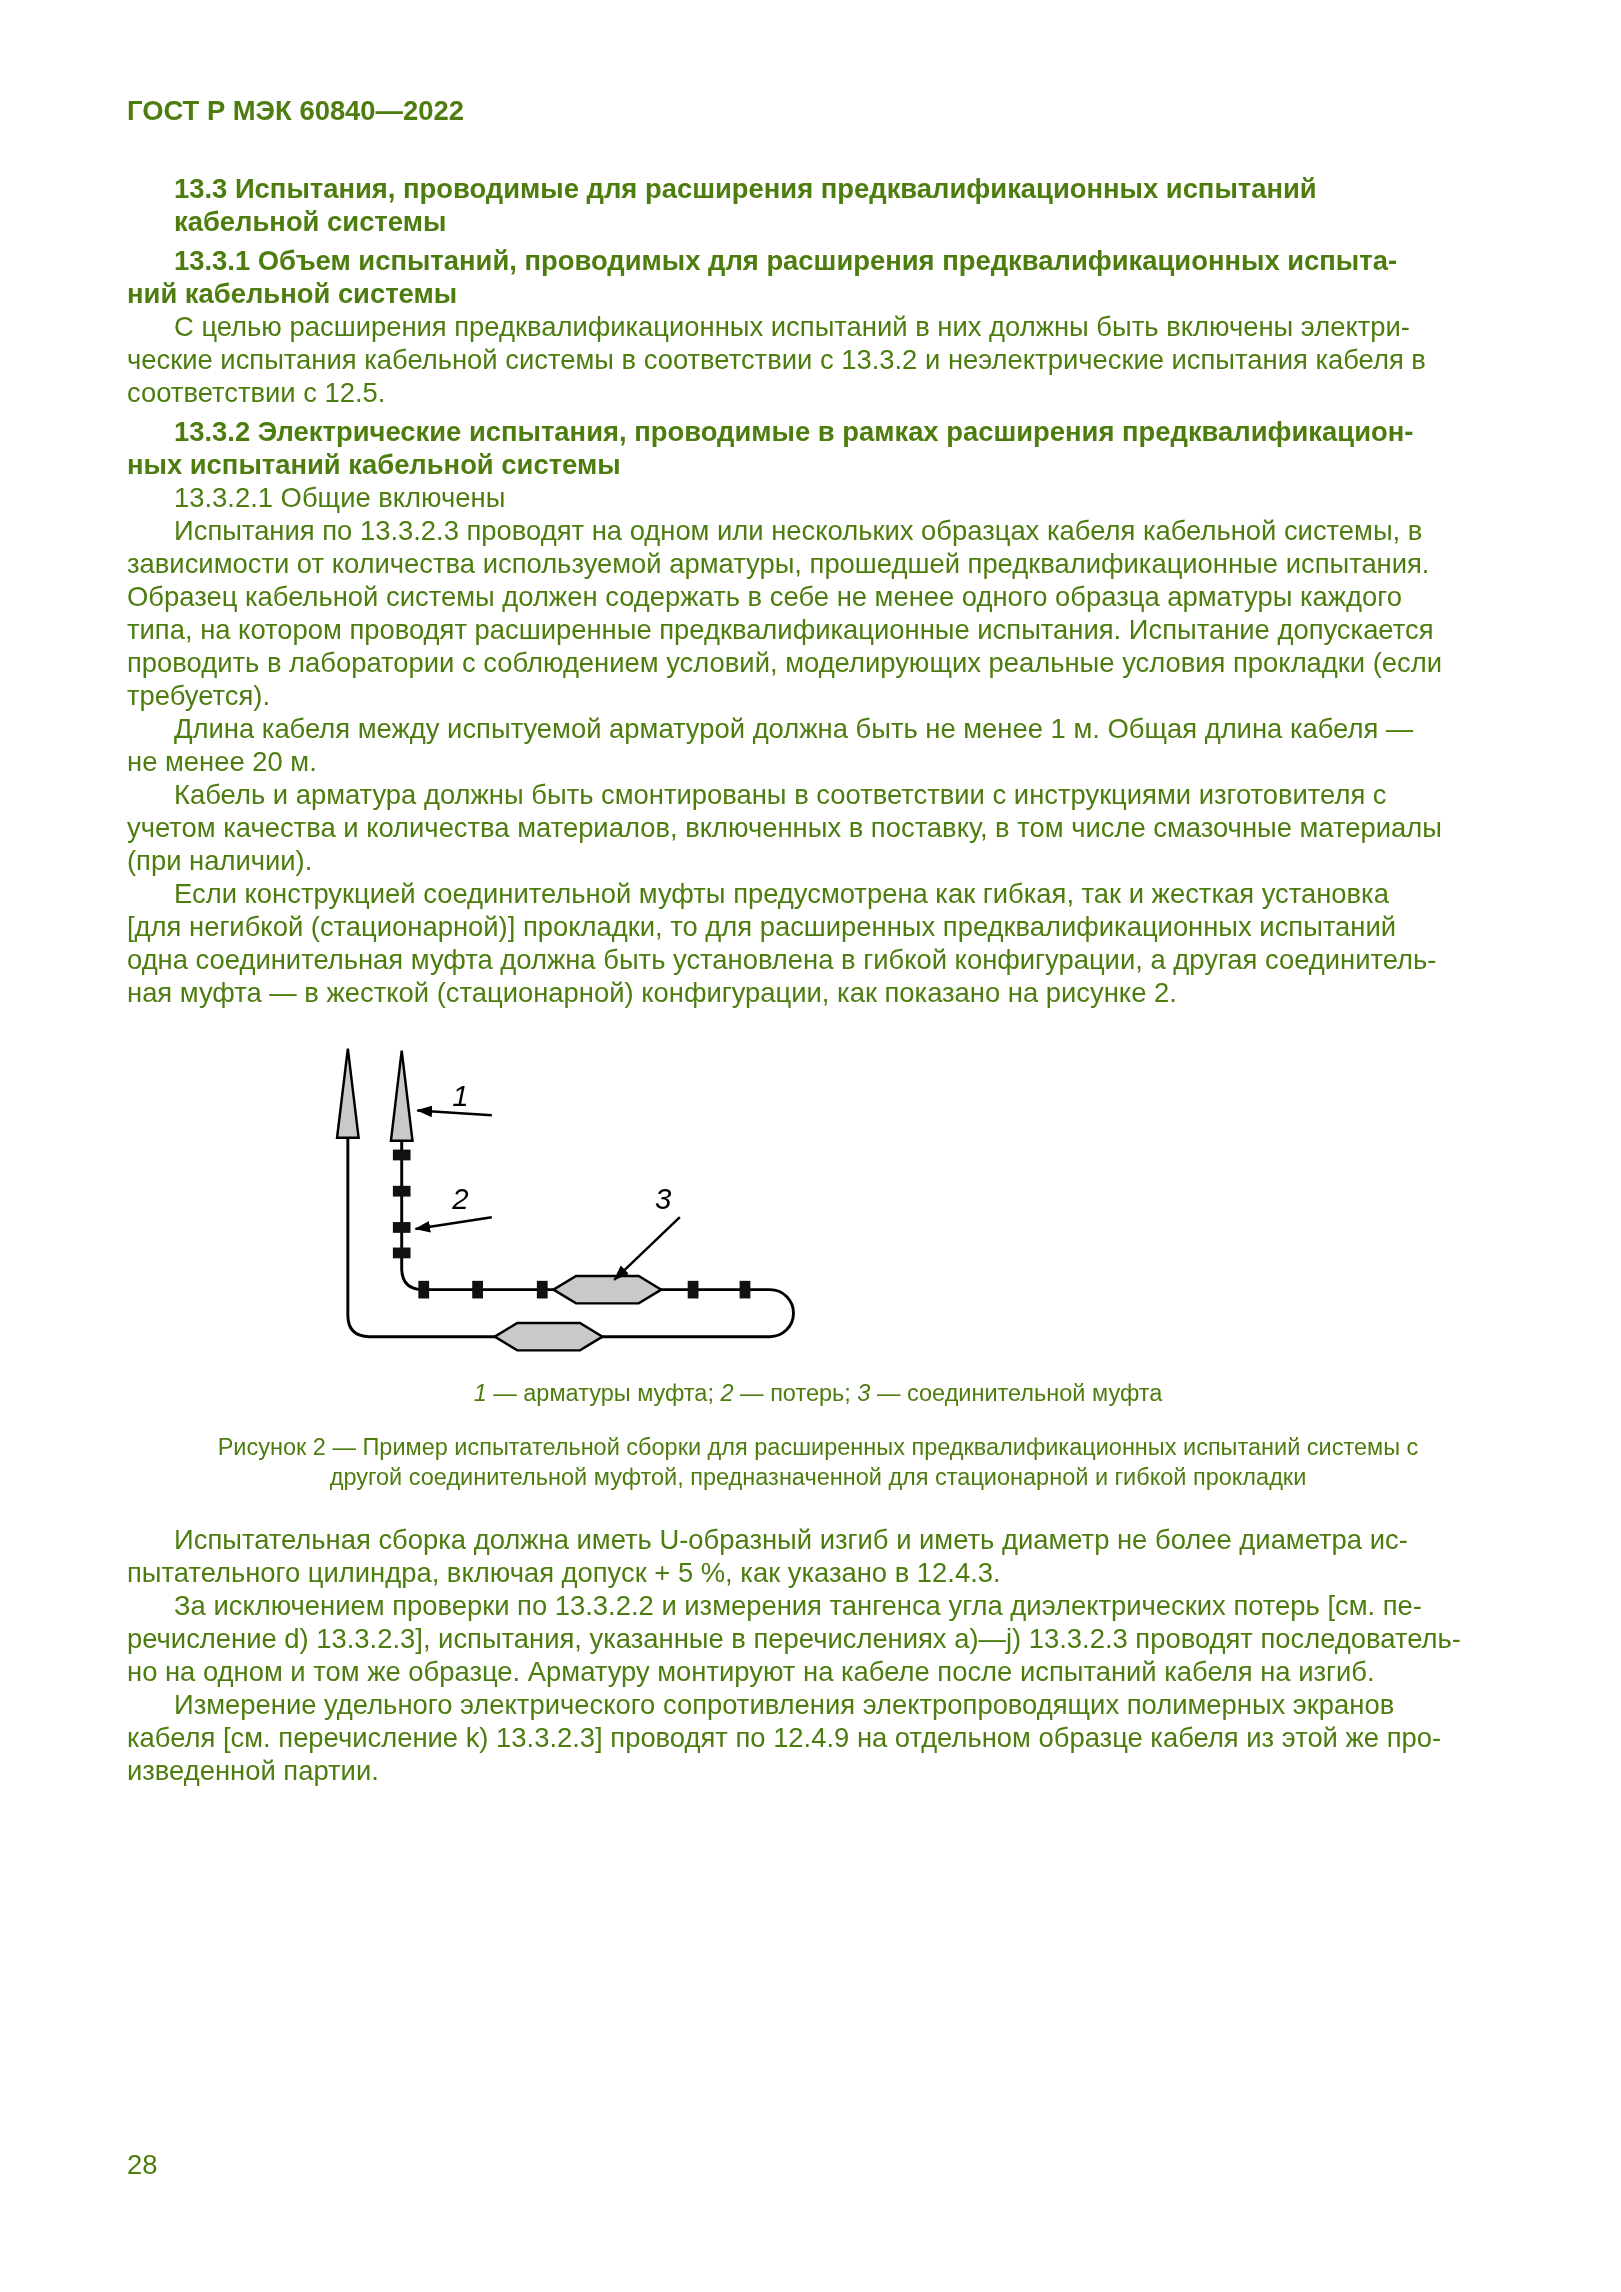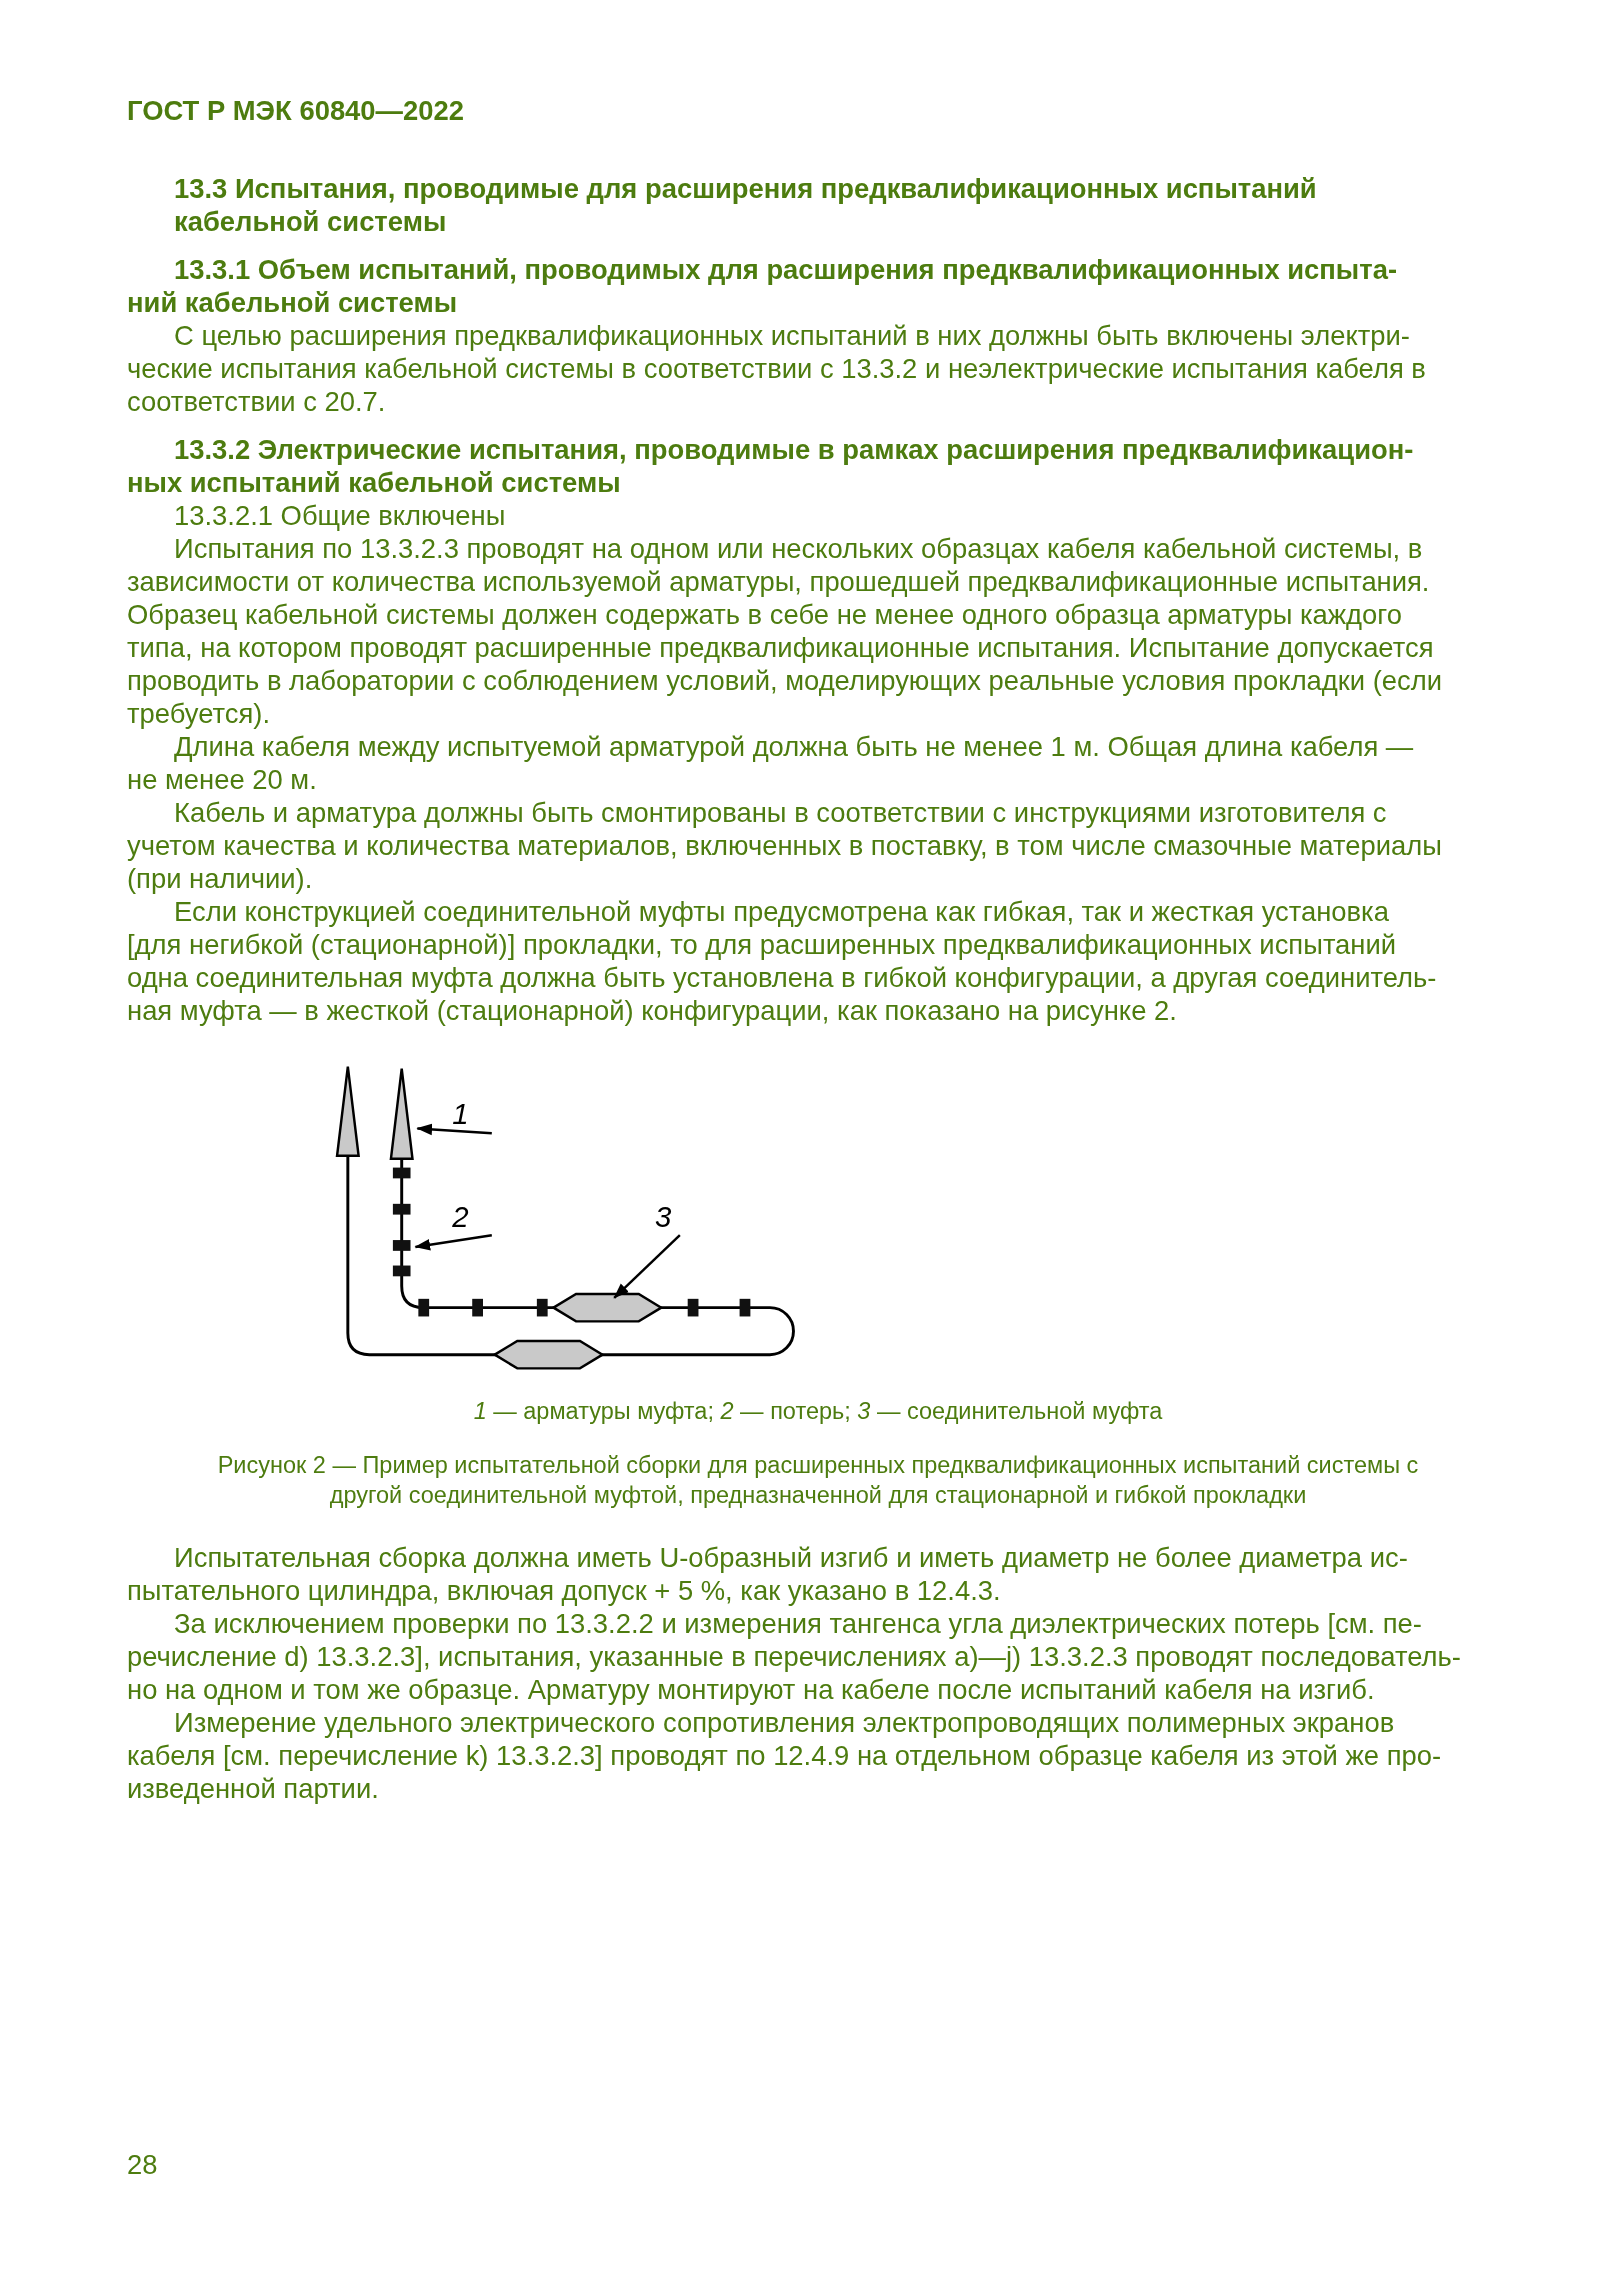--- a/index.html
+++ b/index.html
@@ -7,21 +7,21 @@
     width:1621px;height:2293px;position:relative;background:#ffffff;color:#4d7c0f;
     font-family:"Liberation Sans",sans-serif;font-size:27.4px;line-height:33px;
     margin:0 auto;overflow:hidden;
   }
   .content{position:absolute;left:127px;top:94px;width:1382px;}
   .doc-header{font-weight:bold;margin-bottom:45px;}
   .block{white-space:pre-wrap;}
   .bold{font-weight:bold;}
   .indent{text-indent:47px;}
   .pad-indent{padding-left:47px;}
-  .h-space{margin-top:15px;}
+  .h-space{margin-top:6px;}
   .figure{margin-top:25.5px;}
   .diagram{display:block;margin-left:196px;}
   .callout{font-style:italic;font-size:30px;font-family:"Liberation Sans",sans-serif;}
   .legend{text-align:center;font-size:23.5px;line-height:29px;margin-top:11.8px;}
   .legend i{font-style:italic;}
   .caption{text-align:center;font-size:23.5px;line-height:30px;margin-top:23.5px;white-space:pre-wrap;}
   .after-fig{margin-top:31px;}
   .pagenum{position:absolute;left:127px;top:2148px;}
 </style>
 </head>
@@ -33,21 +33,21 @@
     <div class="doc-header">ГОСТ Р МЭК 60840—2022</div>
 
     <div class="block bold pad-indent h-space">13.3 Испытания, проводимые для расширения предквалификационных испытаний
 кабельной системы</div>
 
     <div class="block bold indent h-space">13.3.1 Объем испытаний, проводимых для расширения предквалификационных испыта-
 ний кабельной системы</div>
 
     <div class="block indent">С целью расширения предквалификационных испытаний в них должны быть включены электри-
 ческие испытания кабельной системы в соответствии с 13.3.2 и неэлектрические испытания кабеля в
-соответствии с 20.7.</div>
+соответствии с 12.5.</div>
 
     <div class="block bold indent h-space">13.3.2 Электрические испытания, проводимые в рамках расширения предквалификацион-
 ных испытаний кабельной системы</div>
 
     <div class="block indent">13.3.2.1 Общие включены</div>
 
     <div class="block indent">Испытания по 13.3.2.3 проводят на одном или нескольких образцах кабеля кабельной системы, в
 зависимости от количества используемой арматуры, прошедшей предквалификационные испытания.
 Образец кабельной системы должен содержать в себе не менее одного образца арматуры каждого
 типа, на котором проводят расширенные предквалификационные испытания. Испытание допускается

